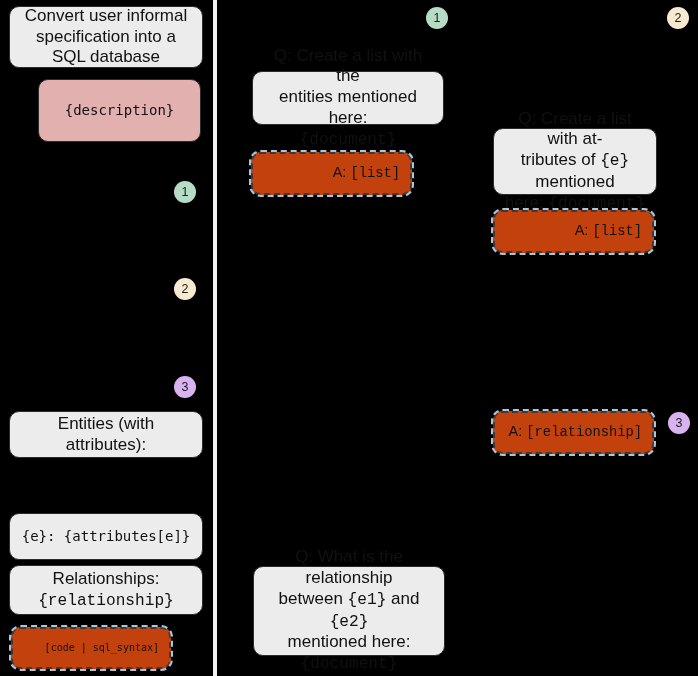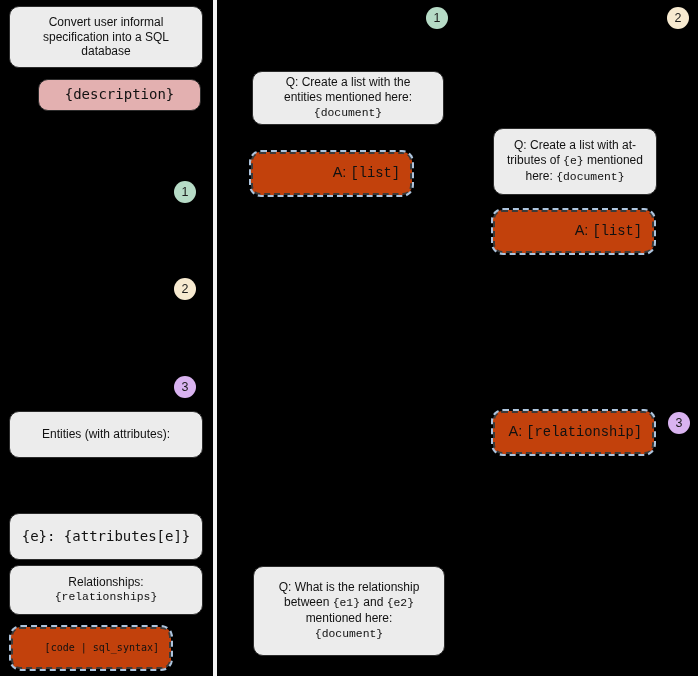--- a/index.html
+++ b/index.html
@@ -39,21 +39,21 @@
     padding: 6px 10px;
   }
   .node .txt {
     display: block;
     width: 100%;
   }
 
   .plain {
     background: #ececec;
     border: 1.5px solid #2b2b2b;
-    font-size: 12px;
+    font-size: 17px;
   }
 
   .pink {
     background: #e3b0b0;
     border: 1.5px solid #2b2b2b;
     font-family: "DejaVu Sans Mono", monospace;
     font-size: 14px;
   }
 
   
@@ -101,21 +101,21 @@
 <body>
 
 <div id="canvas">
 
   <div class="divider" style="left:213px;"></div>
 
   <div class="node plain" style="left:9px; top:6px; width:194px; height:62px;">
     <span class="txt">Convert user informal specification into a SQL database</span>
   </div>
 
-  <div class="node pink" style="left:38px; top:79px; width:163px; height:32px;align-items:center;">
+  <div class="node pink" style="left:38px; top:79px; width:163px; height:63px;align-items:center;">
     <span class="txt">{description}</span>
   </div>
 
   <div class="badge badge-green" style="left:174px; top:181px;">
     <span>1</span>
   </div>
 
   <div class="badge badge-cream" style="left:174px; top:278px;">
     <span>2</span>
   </div>
@@ -129,21 +129,21 @@
   </div>
 
   <div class="node plain" style="left:9px; top:489px; width:194px; height:47px;
               font-family:'DejaVu Sans Mono', monospace; font-size:14px;margin-top:24px;">
     <span class="txt">{e}: {attributes[e]}</span>
   </div>
 
   <div class="node plain" style="left:9px; top:565px; width:194px; height:50px;">
     <span class="txt">
       <span>Relationships:</span><br>
-      <span class="mono">{relationships}</span>
+      <span class="mono">{relationship}</span>
     </span>
   </div>
 
   <div class="node blue" style="left:11px; top:627px; width:160px; height:42px;
               font-family:'DejaVu Sans Mono', monospace; font-size:10px;">
     <span class="txt">[code | sql_syntax]</span>
   </div>
 
   <div class="badge badge-green" style="left:426px; top:7px;">
     <span>1</span>

